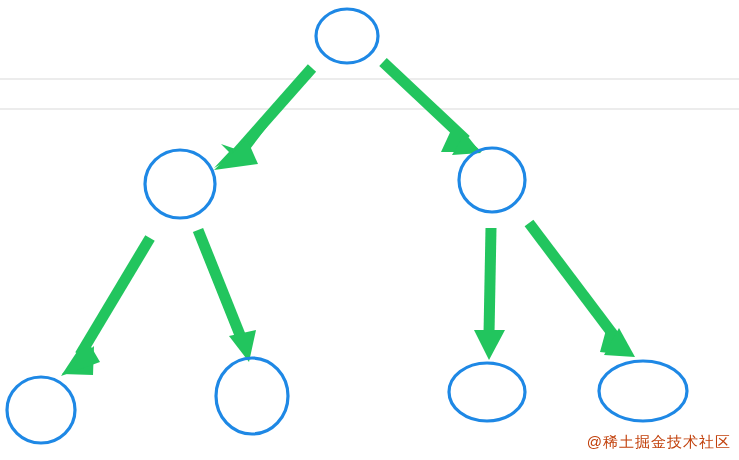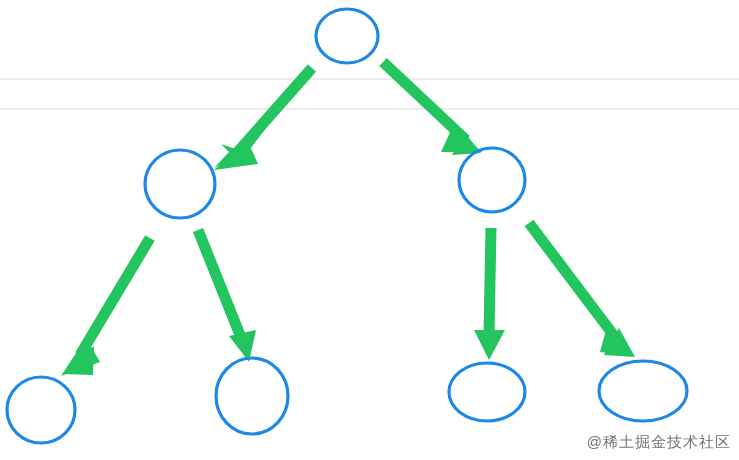--- a/index.html
+++ b/index.html
@@ -94,14 +94,14 @@
       <ellipse cx="347" cy="36" rx="31" ry="27" stroke="#1e88e5"></ellipse>
       <ellipse cx="180" cy="184" rx="35" ry="34" stroke="#1e88e5"></ellipse>
       <ellipse cx="492" cy="180" rx="33" ry="32" stroke="#1e88e5"></ellipse>
       <ellipse cx="41" cy="410" rx="34" ry="33" stroke="#1e88e5"></ellipse>
       <ellipse cx="252" cy="396" rx="36" ry="38" stroke="#1e88e5"></ellipse>
       <ellipse cx="487" cy="392" rx="38" ry="29" stroke="#1e88e5"></ellipse>
       <ellipse cx="643" cy="391" rx="44" ry="30" stroke="#1e88e5"></ellipse>
     </g>
   </svg>
 
-  <div id="watermark" style="color: #737373; margin-top: 24px;">@稀土掘金技术社区</div>
+  <div id="watermark" style="color: #c2410c; margin-top: 24px;">@稀土掘金技术社区</div>
 </div>
 
 </body></html>

